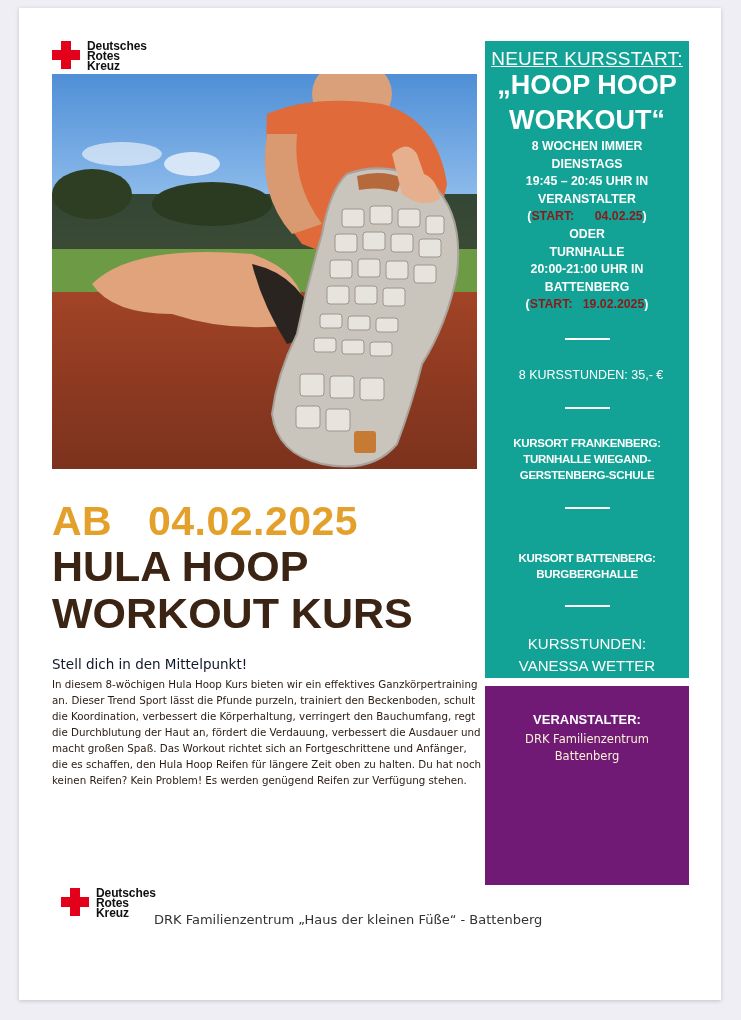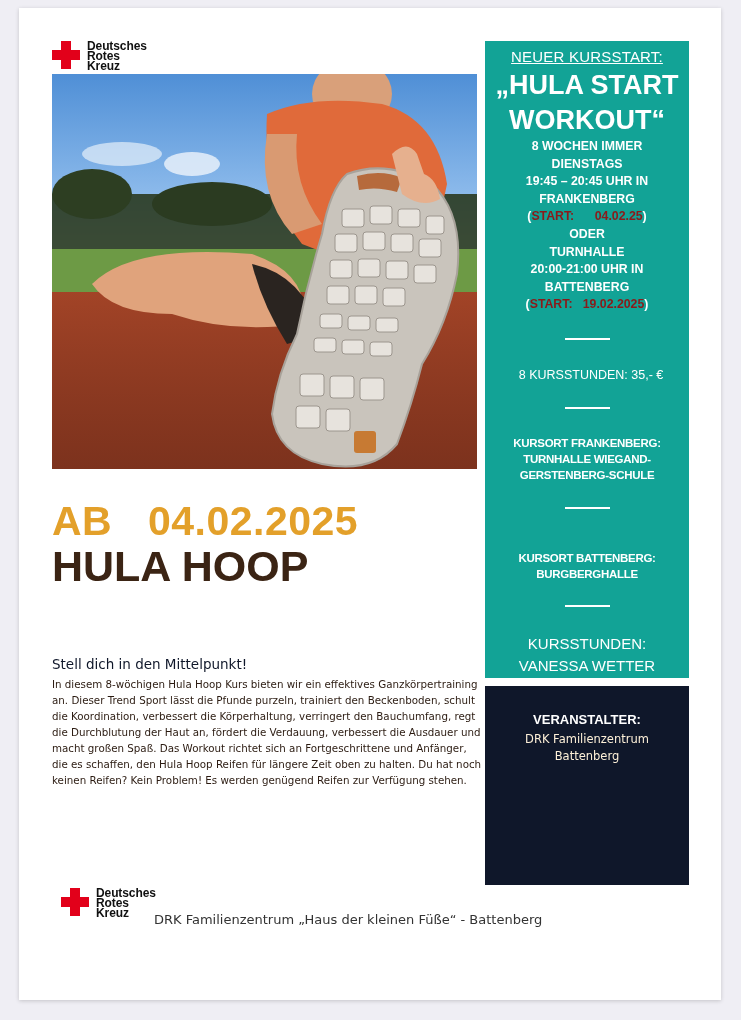--- a/index.html
+++ b/index.html
@@ -76,21 +76,21 @@
   .teal-box {
     position: absolute; left: 466px; top: 33px;
     width: 204px; height: 637px;
     background: #12a396;
     color: #ffffff;
     text-align: center;
     font-family: "Liberation Sans", sans-serif;
   }
   .teal-box .kicker {
     position: absolute; left: 0; right: 0; top: 7px;
-    font-size: 15px; text-decoration: underline; letter-spacing: 0.2px;
+    font-size: 19px; text-decoration: underline; letter-spacing: 0.2px;
   }
   .teal-box .big-title {
     position: absolute; left: 0; right: 0; top: 27px;
     font-size: 27px; font-weight: bold; line-height: 35px;
   }
   .teal-box .schedule {
     position: absolute; left: 0; right: 0; top: 97px;
     font-size: 12.3px; font-weight: bold; line-height: 17.6px;
   }
   .teal-box .start { color: #8b1a1a; }
@@ -103,21 +103,21 @@
     font-weight: bold; letter-spacing: -0.3px;
   }
   .teal-box .price { font-size: 12.5px; font-weight: normal; letter-spacing: 0; padding-left: 8px; }
   .teal-box .loc { font-size: 11.5px; line-height: 16px; }
   .teal-box .leader { font-size: 15px; font-weight: normal; line-height: 22px; letter-spacing: 0; }
 
   
   .orange-box {
     position: absolute; left: 466px; top: 678px;
     width: 204px; height: 199px;
-    background: #0f172a;
+    background: #701a75;
     color: #ffffff;
     text-align: center;
   }
   .orange-box .org-head {
     position: absolute; left: 0; right: 0; top: 26px;
     font-family: "Liberation Sans", sans-serif;
     font-size: 13px; font-weight: bold;
   }
   .orange-box .org-body {
     position: absolute; left: 0; right: 0; top: 45px;
@@ -213,36 +213,37 @@
       <rect x="302" y="357" width="22" height="22" rx="3" fill="#c77a33"></rect>
       <path d="M305 102 Q330 95 350 104 L345 118 Q325 112 307 116 Z" fill="#b66a3c"></path>
 
       <path d="M340 80 Q355 65 365 80 L372 100 Q385 105 388 125 Q370 135 350 120 Z" fill="#e6b08e"></path>
     </svg>
   </div>
 
   <div class="headline-date">AB   04.02.2025</div>
   <div class="headline-title">
     <div>HULA HOOP</div>
+    <div>WORKOUT KURS</div>
   </div>
 
   <div class="subhead">Stell dich in den Mittelpunkt!</div>
   <div class="body-text">In diesem 8-wöchigen Hula Hoop Kurs bieten wir ein effektives Ganzkörpertraining an. Dieser Trend Sport lässt die Pfunde purzeln, trainiert den Beckenboden, schult die Koordination, verbessert die Körperhaltung, verringert den Bauchumfang, regt die Durchblutung der Haut an, fördert die Verdauung, verbessert die Ausdauer und macht großen Spaß. Das Workout richtet sich an Fortgeschrittene und Anfänger, die es schaffen, den Hula Hoop Reifen für längere Zeit oben zu halten. Du hat noch keinen Reifen? Kein Problem! Es werden genügend Reifen zur Verfügung stehen.</div>
 
   <div class="teal-box">
     <div class="kicker">NEUER KURSSTART:</div>
     <div class="big-title">
-      <div>„HULA START</div>
+      <div>„HOOP HOOP</div>
       <div>WORKOUT“</div>
     </div>
     <div class="schedule">
       <div>8 WOCHEN IMMER</div>
       <div>DIENSTAGS</div>
       <div>19:45 – 20:45 UHR IN</div>
-      <div>FRANKENBERG</div>
+      <div>VERANSTALTER</div>
       <div><span class="paren">(</span><span class="start">START:</span><span class="start">&nbsp;&nbsp;&nbsp;&nbsp;&nbsp;&nbsp;</span><span class="start">04.02.25</span><span class="paren">)</span></div>
       <div>ODER</div>
       <div>TURNHALLE</div>
       <div>20:00-21:00 UHR IN</div>
       <div>BATTENBERG</div>
       <div><span class="paren">(</span><span class="start">START:</span><span class="start">&nbsp;&nbsp;&nbsp;</span><span class="start">19.02.2025</span><span class="paren">)</span></div>
     </div>
 
     <div class="divider" style="top:297px;"></div>
     <div class="info price" style="top:327px;">8 KURSSTUNDEN: 35,- €</div>

